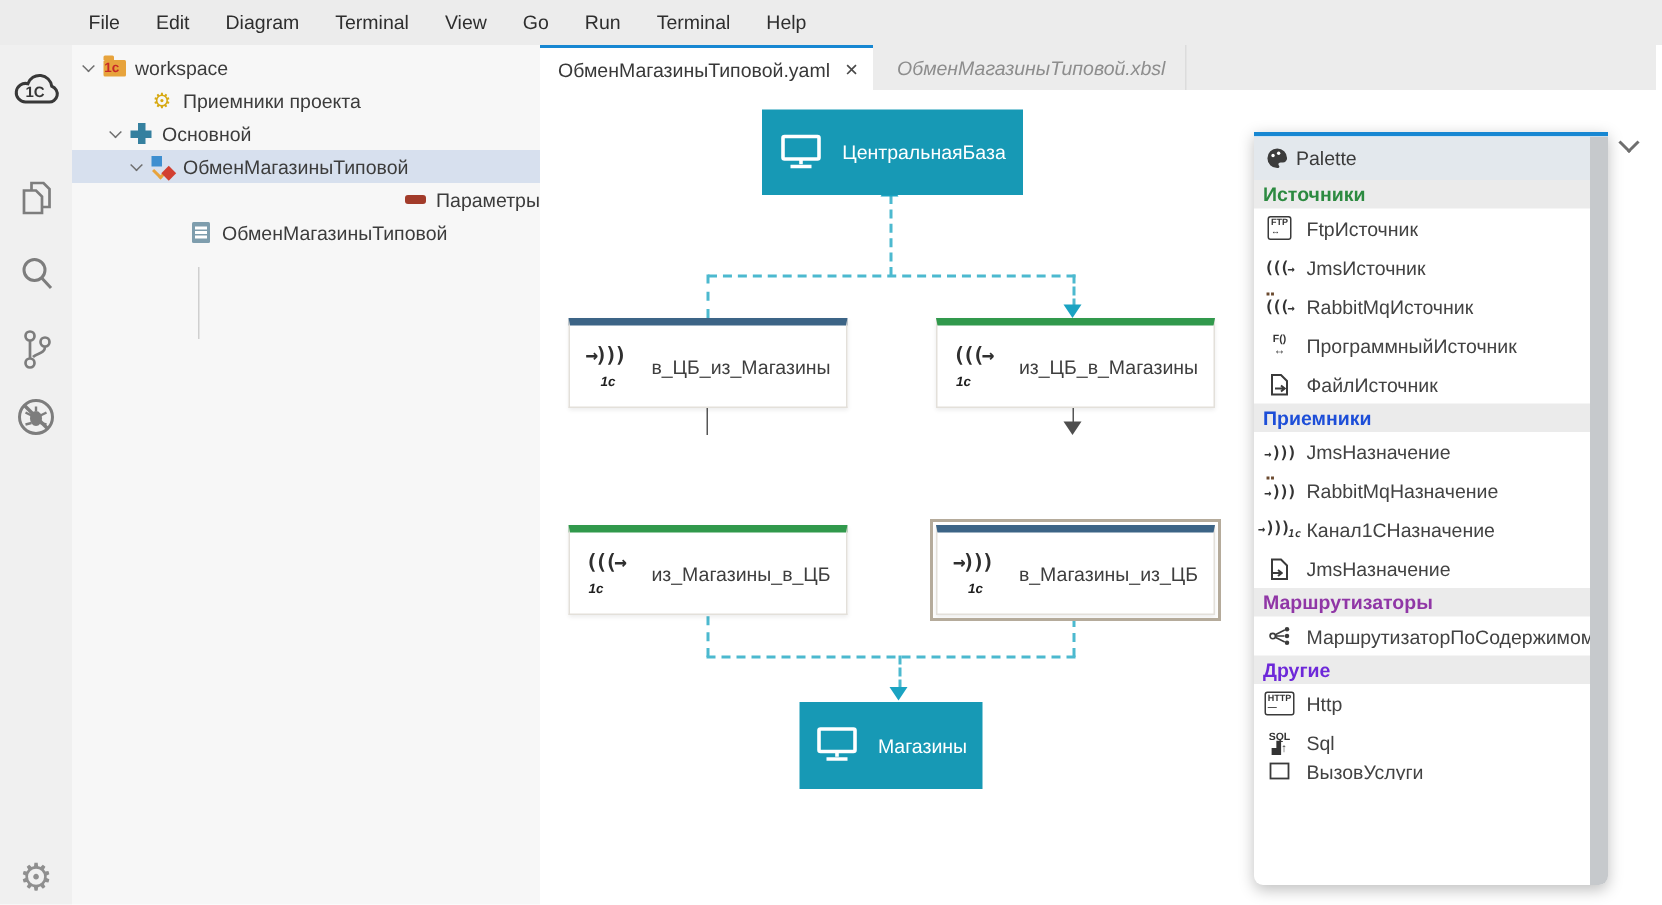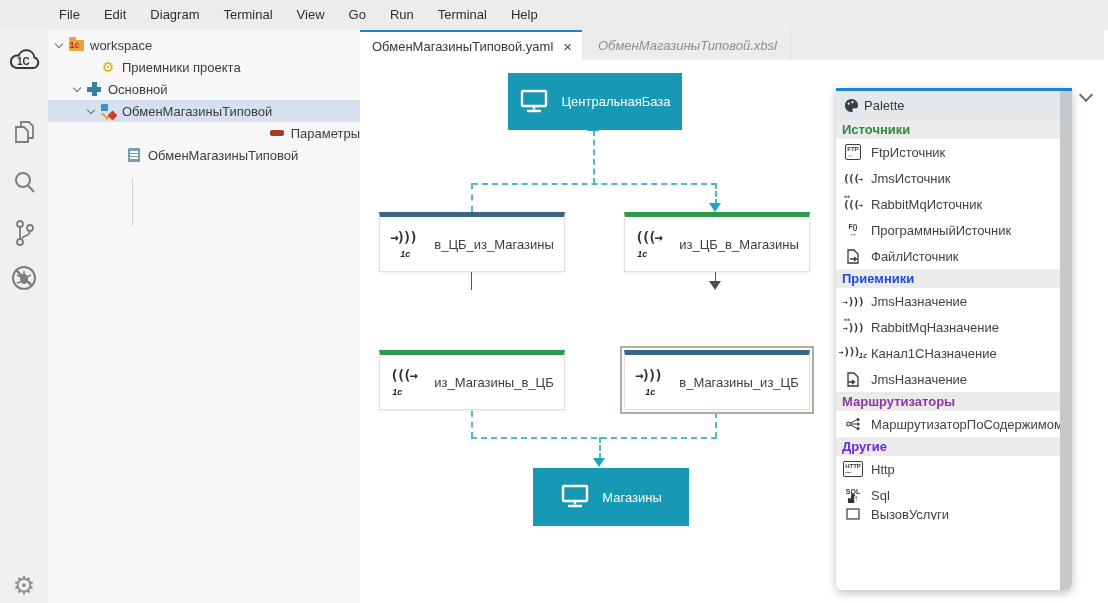--- a/index.html
+++ b/index.html
@@ -307,21 +307,21 @@
     </div>
 
     <div class="node node-ch dst selected" style="left:268px; top:290px; width:186px; height:60px;">
       <span class="chico">
         <span class="coil">→)))</span>
           <span class="onec">1с</span>
         </span>
       <span>в_Магазины_из_ЦБ</span>
     </div>
 
-    <div class="node node-teal" style="left:177px; top:408px; width:156px; height:58px;">
+    <div class="node node-teal" style="left:177px; top:408px; width:122px; height:58px;">
       <svg width="30" height="26" viewBox="0 0 30 26">
         <rect x="3" y="2" width="24" height="15" rx="1" fill="none" stroke="#fff" stroke-width="2.4"></rect>
         <line x1="15" y1="17" x2="15" y2="20.5" stroke="#fff" stroke-width="2.4"></line>
         <line x1="8" y1="22" x2="22" y2="22" stroke="#fff" stroke-width="2.4"></line>
       </svg>
       <span>Магазины</span>
     </div>
 
     <div class="pal-chev"></div>
 

